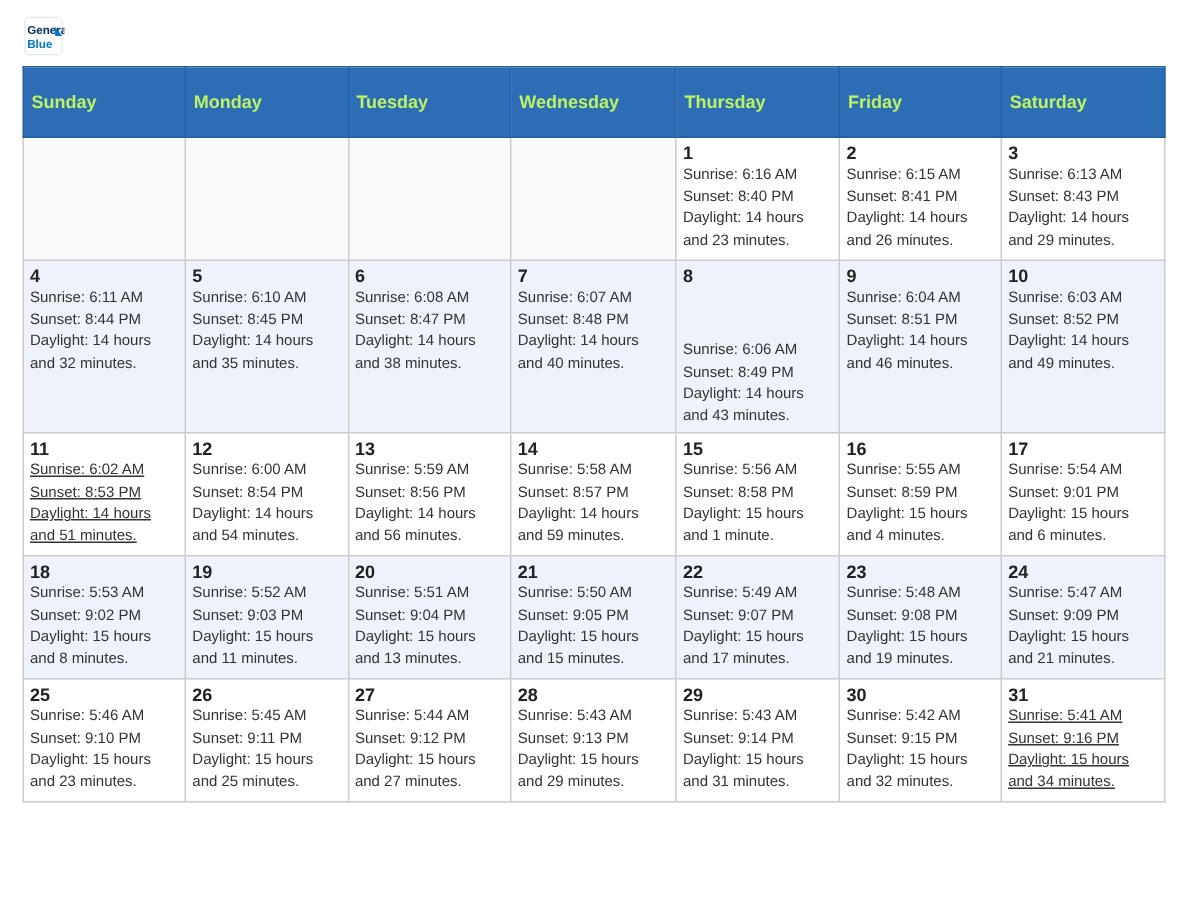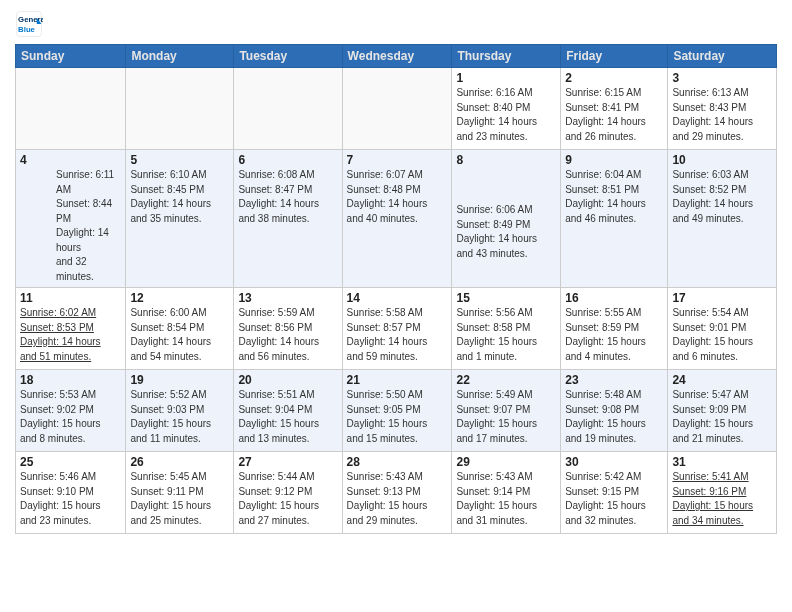--- a/index.html
+++ b/index.html
@@ -50,23 +50,23 @@
       color: #555;
       font-weight: normal;
     }
     .calendar {
       width: 100%;
       border-collapse: collapse;
       border: 1px solid #ccc;
     }
     .calendar th {
       background: #2d6db5;
-      color: #e5e5e5;
+      color: #bef264;
       font-size: 12px;
-      padding: 4px 5px;
+      padding: 16px 5px;
       text-align: left;
       border: 1px solid #2560a0;
       font-weight: bold;
     }
     .calendar td {
       vertical-align: top;
       border: 1px solid #ccc;
       padding: 3px 4px;
       font-size: 9.5px;
       color: #222;
@@ -154,21 +154,21 @@
             <span class="day-num">3</span>
             <div class="day-info" style="white-space: pre-line;">Sunrise: 6:13 AM
 Sunset: 8:43 PM
 Daylight: 14 hours
 and 29 minutes.</div>
           </td>
         </tr>
         <tr>
           <td class="alt-row">
             <span class="day-num">4</span>
-            <div class="day-info" style="white-space: pre-line; margin-left: 36px;">Sunrise: 6:11 AM
+            <div class="day-info" style="white-space: pre-line;">Sunrise: 6:11 AM
 Sunset: 8:44 PM
 Daylight: 14 hours
 and 32 minutes.</div>
           </td>
           <td class="alt-row">
             <span class="day-num">5</span>
             <div class="day-info" style="white-space: pre-line;">Sunrise: 6:10 AM
 Sunset: 8:45 PM
 Daylight: 14 hours
 and 35 minutes.</div>

